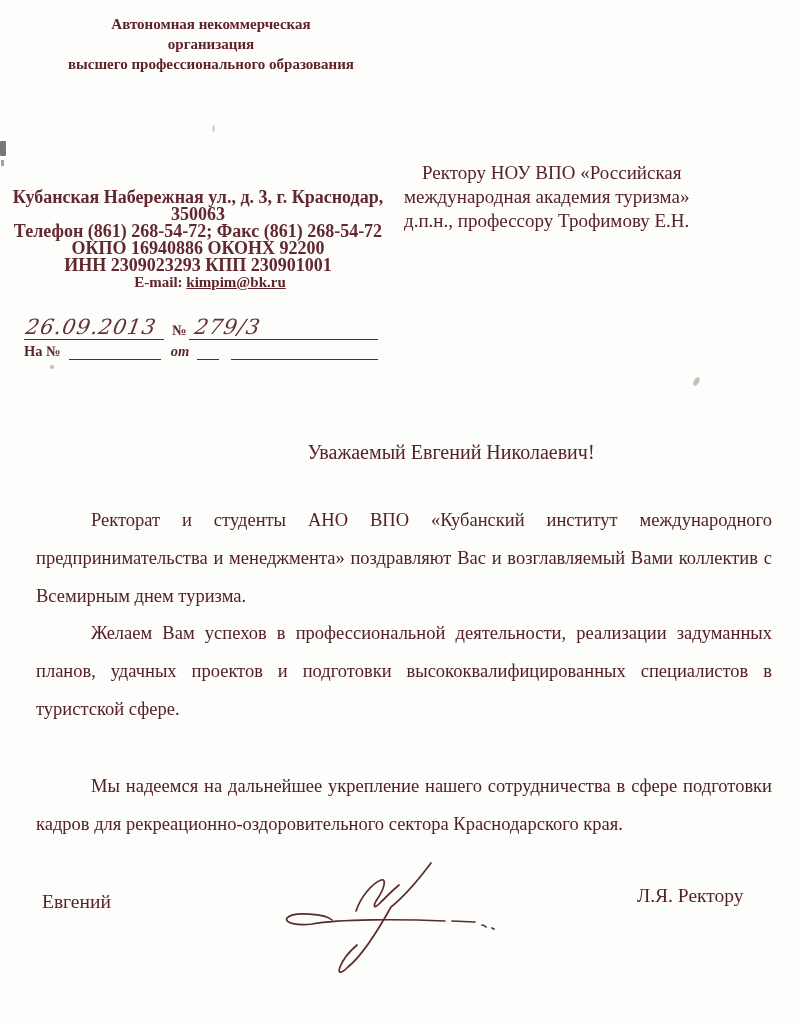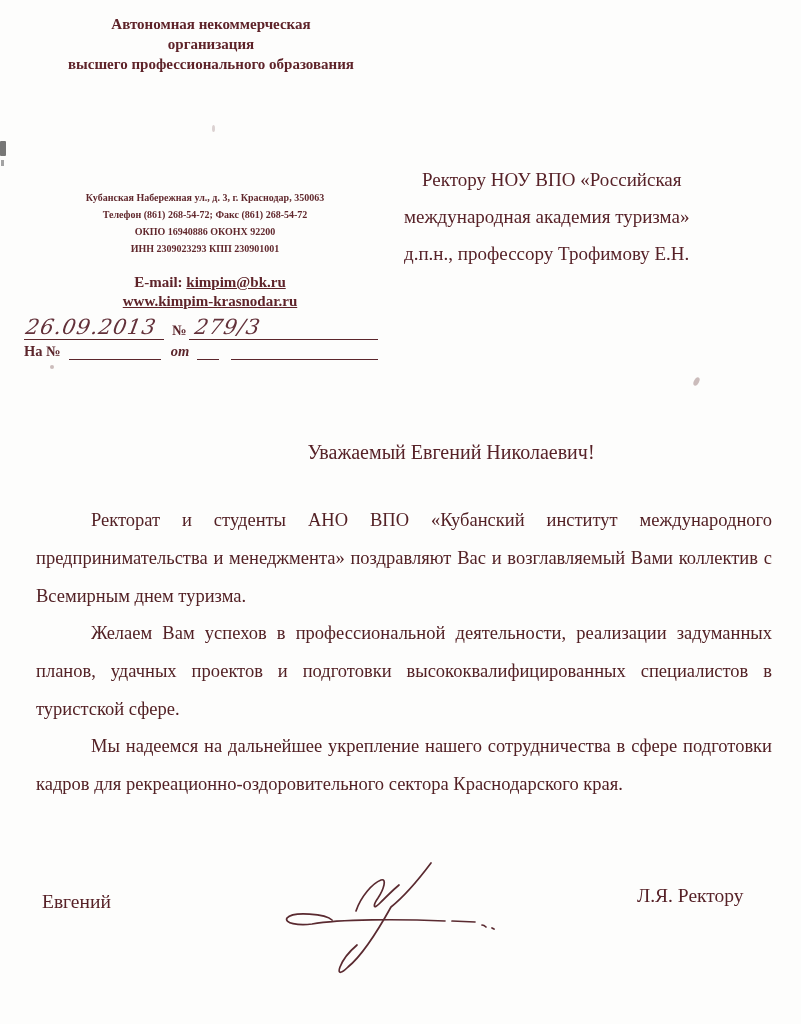--- a/index.html
+++ b/index.html
@@ -29,22 +29,22 @@
   }
   .institute-name {
     left: 28px; top: 90px; width: 366px;
     font-size: 18px; line-height: 22px;
     font-weight: bold; text-align: center;
     letter-spacing: 0.6px;
     white-space: pre-line;
     color: #67222e;
   }
   .institute-address {
-    left: 9px; top: 189px; width: 392px;
-    font-size: 10px; line-height: 17px;
+    left: 2px; top: 189px; width: 392px;
+    font-size: 18px; line-height: 17px;
     font-weight: bold; text-align: center;
     white-space: pre-line;
     color: #61282d;
   }
   .email-block {
     left: 14px; top: 273px; width: 392px;
     font-size: 15px; line-height: 19px;
     font-weight: bold; text-align: center;
     color: #5e2329;
   }
@@ -81,41 +81,41 @@
   }
   .blank-line { border-bottom: 1.6px solid #5c262c; display: inline-block; }
   .line-reply { width: 92px; margin-left: 8px; }
   .label-ot { margin: 0 0 0 10px; font-style: italic; }
   .line-short { width: 22px; margin-left: 8px; }
   .line-long { flex: 1; margin-left: 12px; }
 
   
   .addressee {
     left: 404px; top: 161px; width: 394px;
-    font-size: 19px; line-height: 37px;
+    font-size: 19px; line-height: 24px;
     text-indent: 18px;
     white-space: pre-line;
     color: #572228;
   }
 
   
   .salutation {
     left: 95px; top: 441px; width: 712px;
     font-size: 20px; text-align: center;
     color: #572228;
   }
   .para {
     left: 36px; width: 736px;
     font-size: 18.5px; line-height: 38px;
     text-align: justify; text-indent: 55px;
     color: #532125;
   }
   .para-1 { top: 501px; }
   .para-2 { top: 614px; }
-  .para-3 { top: 727px; }
+  .para-3 { top: 767px; }
 
   
   .position-title { left: 42px; top: 891px; font-size: 19.5px; color: #572228; }
   .signer-name  { left: 637px; top: 885px; font-size: 19.5px; color: #572228; }
   .signature-svg { left: 278px; top: 853px; }
 
   
   .artifact { position: absolute; background: #4a4a4a; }
   .artifact-edge { left: 0; top: 141px; width: 6px; height: 15px; opacity: .75; border-radius: 1px; }
   .artifact-edge2 { left: 1px; top: 160px; width: 3px; height: 6px; opacity: .5; }
@@ -134,21 +134,20 @@
 высшего профессионального образования</div>
 
 
   <div class="abs institute-address">Кубанская Набережная ул., д. 3, г. Краснодар, 350063
 Телефон (861) 268-54-72; Факс (861) 268-54-72
 ОКПО 16940886 ОКОНХ 92200
 ИНН 2309023293 КПП 230901001</div>
 
   <div class="abs email-block">
     <div><span>E-mail: </span><span class="u">kimpim@bk.ru</span></div>
-    <div class="u">www.kimpim-krasnodar.ru</div>
   </div>
 
   <div class="abs ref-block">
     <div class="ref-row ref-row-1">
       <span class="hw-underline"><span class="handwriting">26.09.2013</span></span>
       <span class="num-sign">№</span>
       <span class="hw-number-line"><span class="handwriting">279/3</span></span>
     </div>
     <div class="ref-row ref-row-2">
       <span>На №</span>

